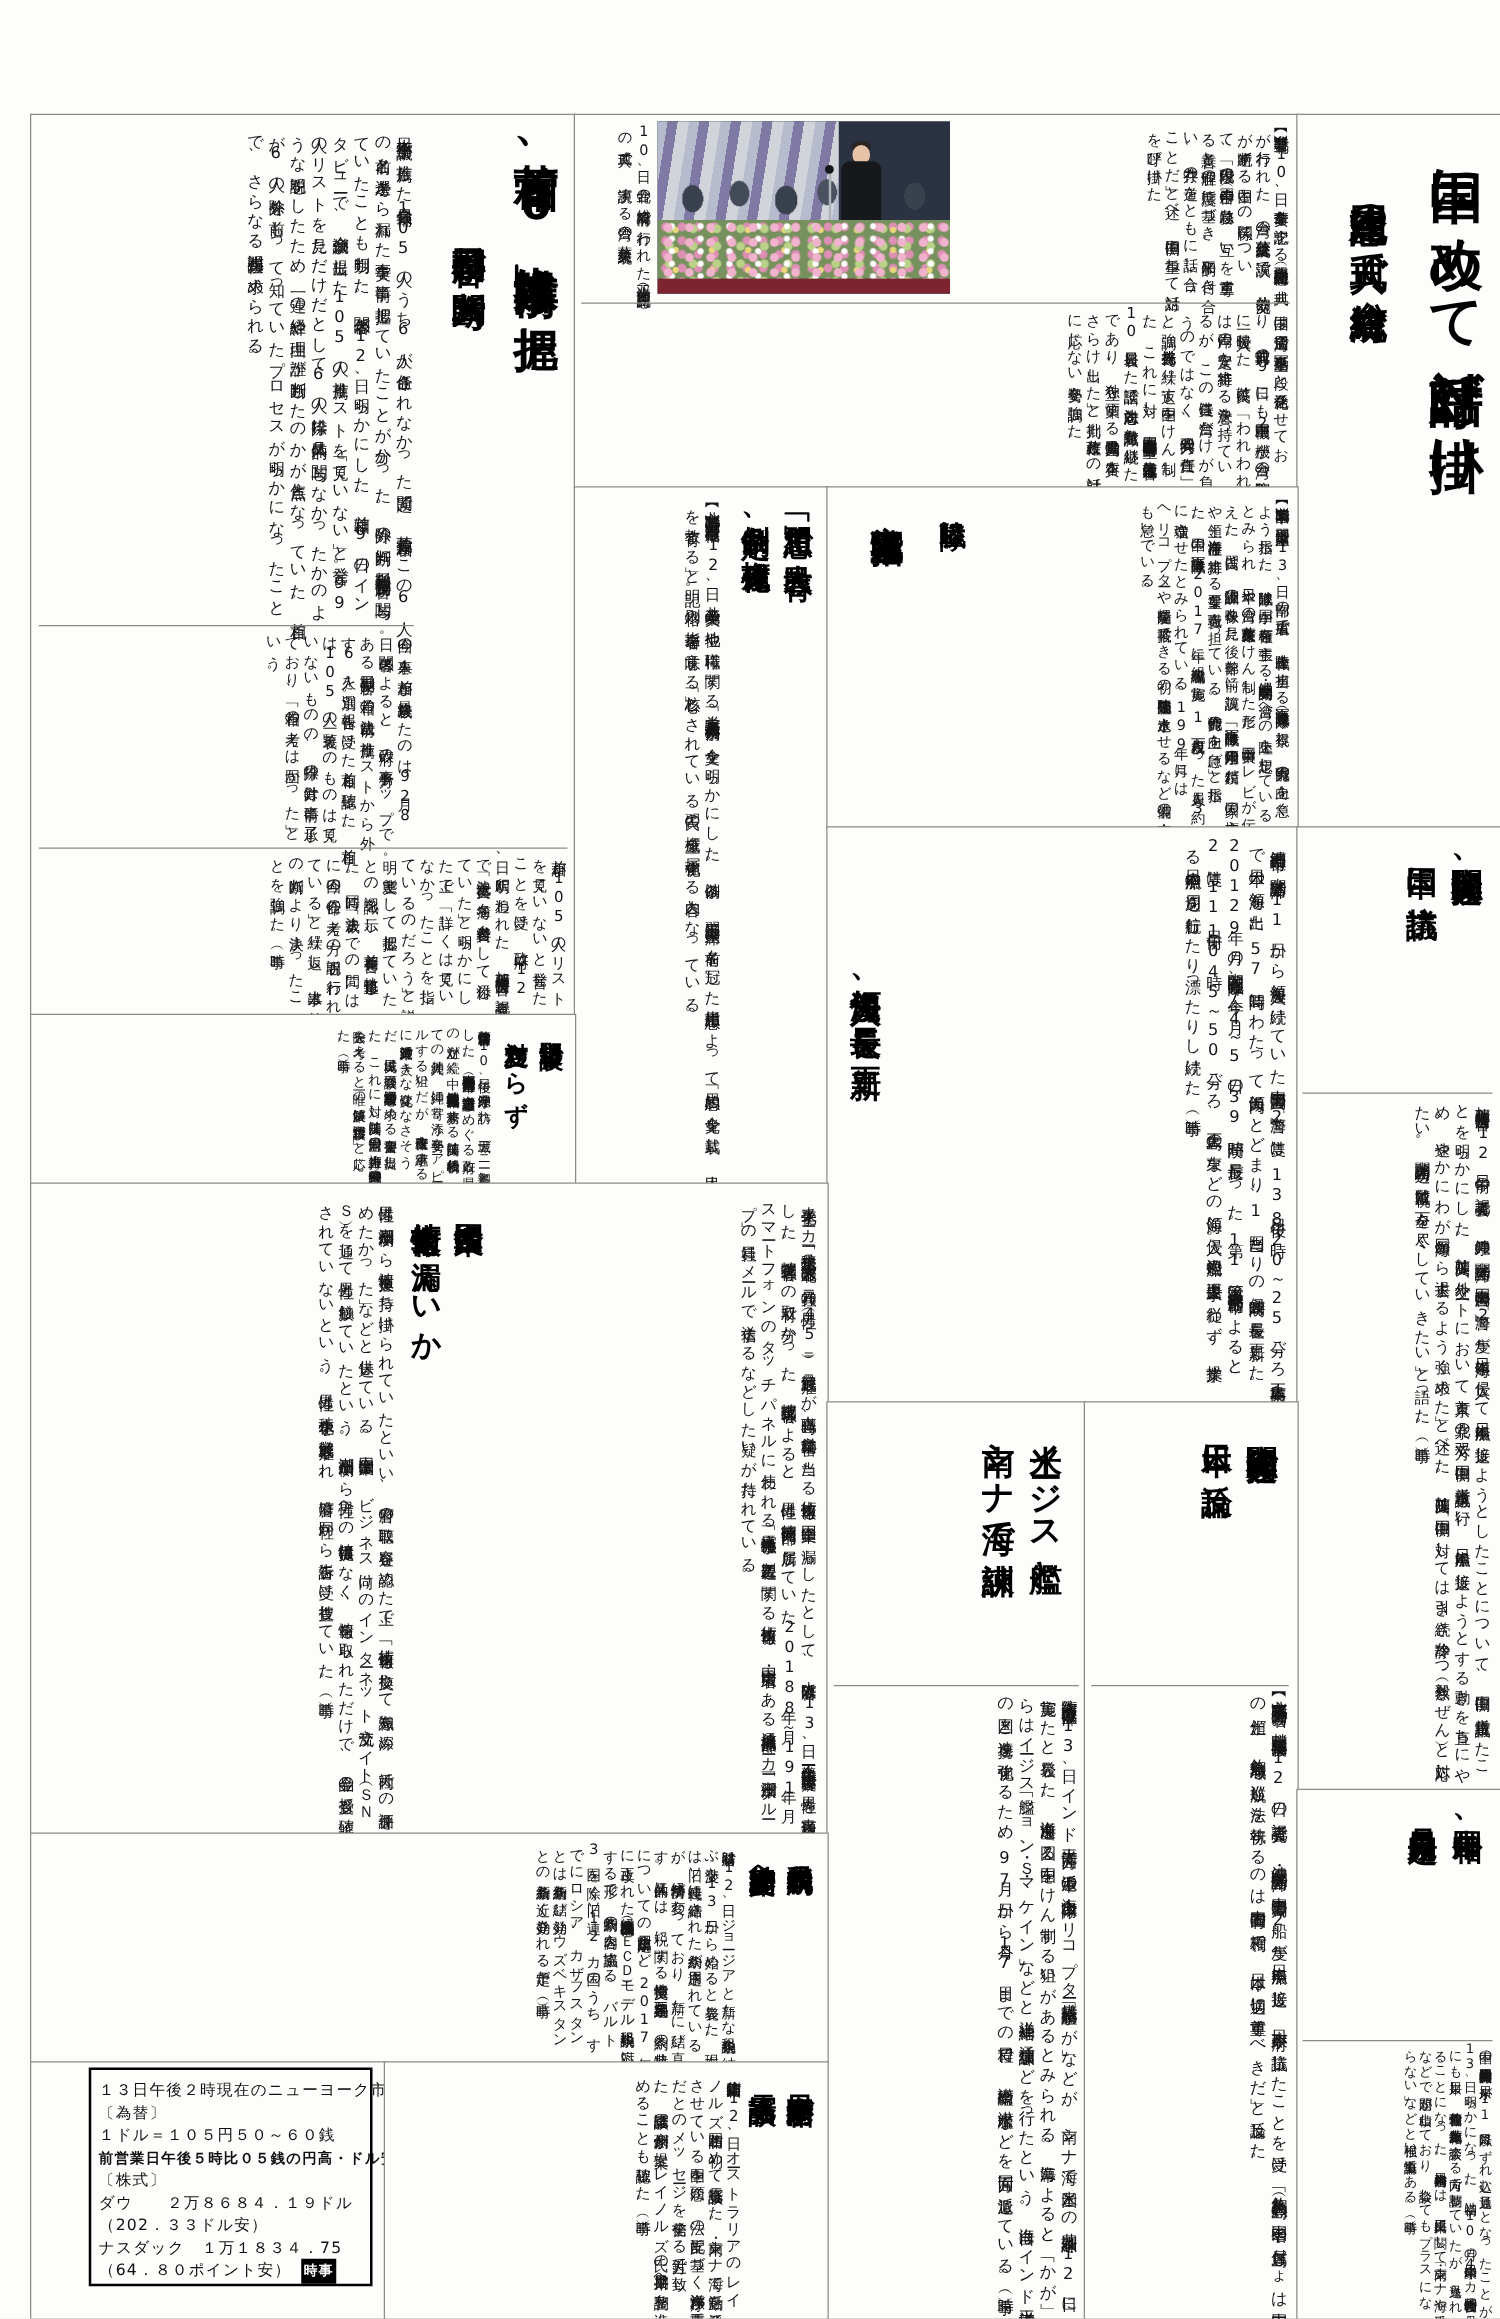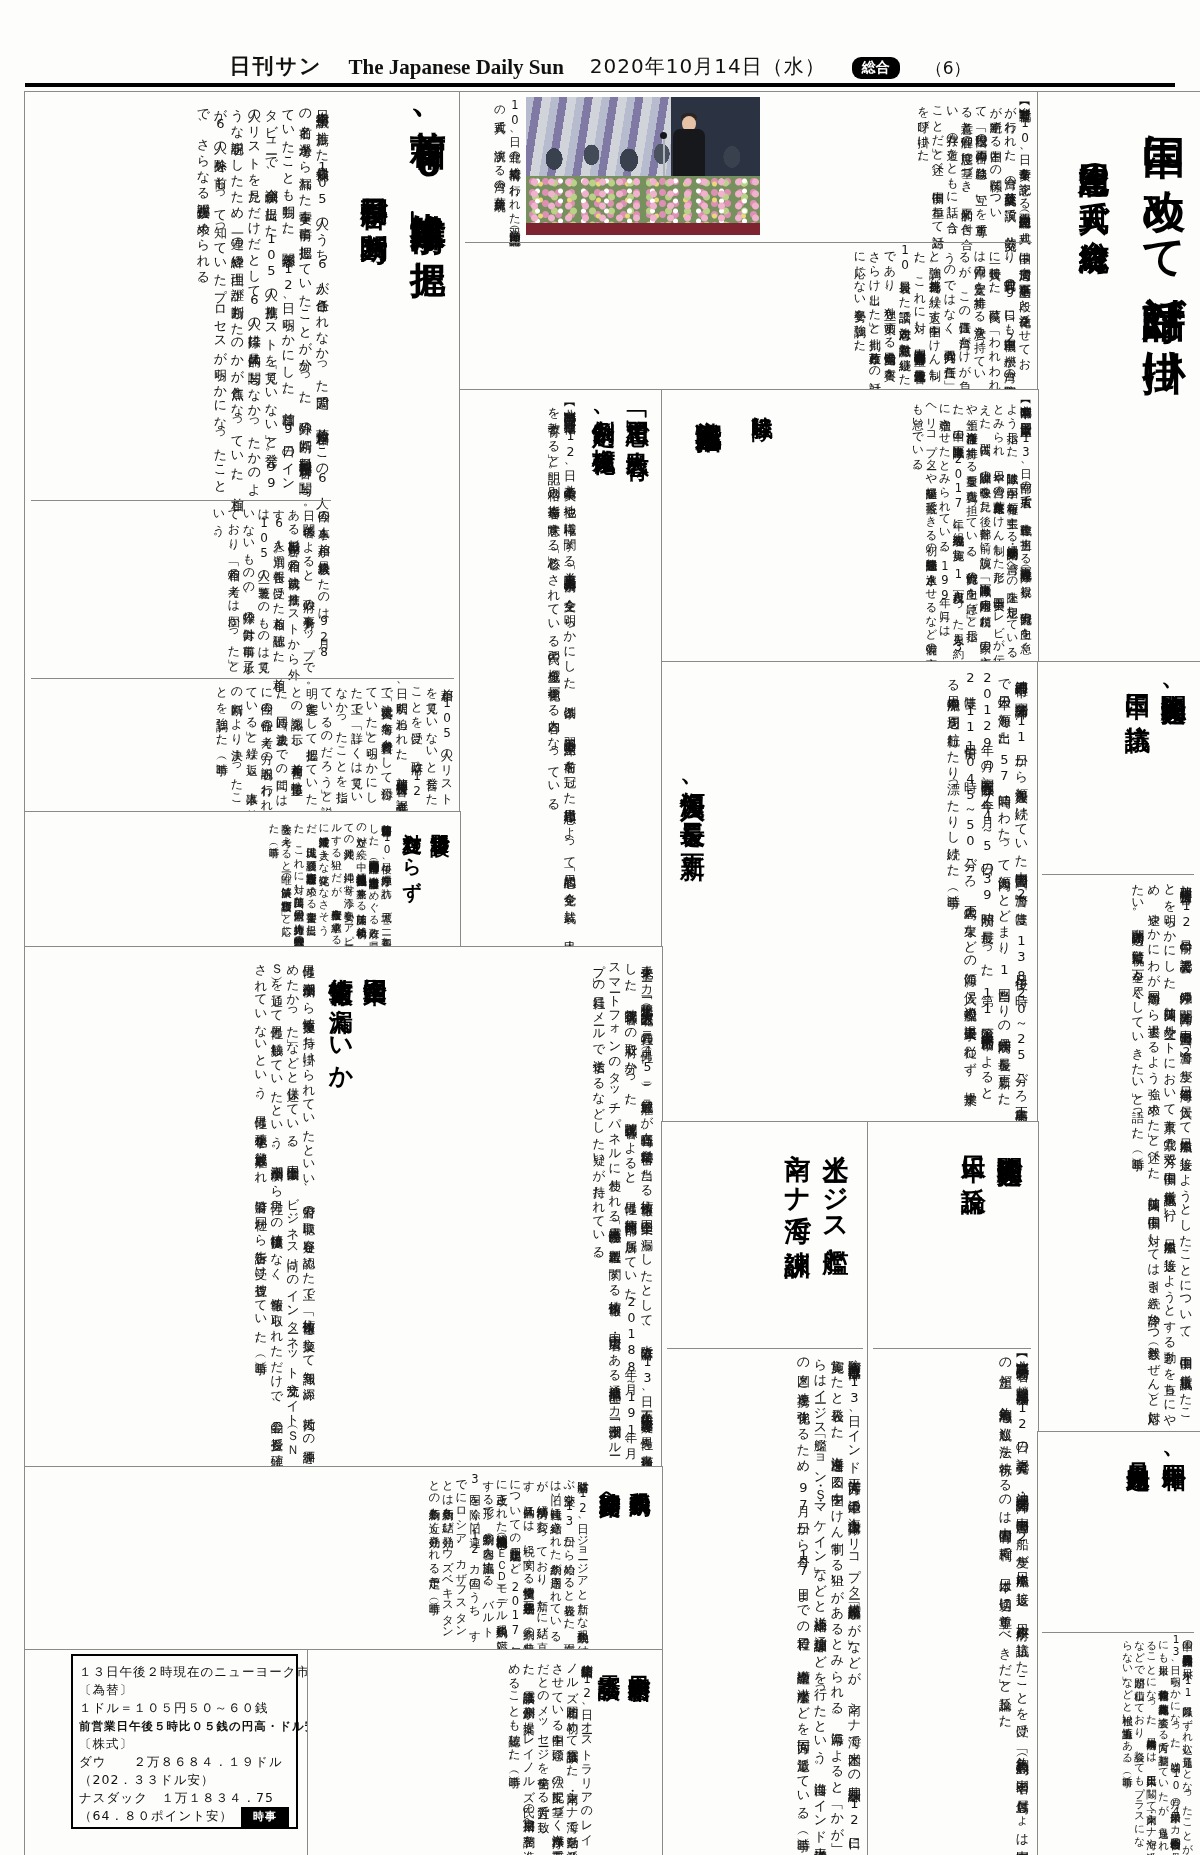--- a/index.html
+++ b/index.html
@@ -42,34 +42,27 @@
        radial-gradient(circle,#ffffff 0 2px,transparent 3px),
        radial-gradient(circle,#b9d287 0 3px,transparent 4px),
        radial-gradient(circle,#ead87a 0 2px,transparent 3px),
        radial-gradient(circle,#dd8fb4 0 3px,transparent 4px);
      background-size:17px 12px,23px 10px,19px 14px,29px 16px,13px 11px;}
   .ph-planter{position:absolute;left:0;bottom:0;width:100%;height:9%;background:#7e2430;}
   
   .mbox{position:absolute;left:10px;top:4px;right:10px;bottom:26px;border:2px solid #000;
         padding:7px 6px;box-sizing:border-box;text-align:left;font-size:12.5px;line-height:18px;letter-spacing:1px;font-weight:500;margin-left:36px;}
   .mbox .row{white-space:nowrap;}
-  .mbox .src{display:inline-block;background:#000;color:#fff;font-size:11px;padding:1px 12px;margin-left:8px;font-weight:bold;}
+  .mbox .src{display:inline-block;background:#000;color:#fff;font-size:11px;padding:1px 2px;margin-left:8px;font-weight:bold;}
 </style>
 </head>
 <body>
 
 <div class="page">
 
-  <div class="hdr">
-    <span class="jp">日刊サン</span>
-    <span class="en">The Japanese Daily Sun</span>
-    <span class="date">2020年10月14日（水）</span>
-    <span class="badge">総合</span>
-    <span class="pg">（6）</span>
-  </div>
 
   <div class="blk" style="left:25px;top:92px;width:435px;height:720px;">
     <div class="hl v" style="right:8px;top:10px;font-size:36px;">菅首相、「6人排除」事前に把握</div>
     <div class="hl v" style="right:68px;top:84px;font-size:27px;">杉田副長官が判断関与</div>
     <div class="bd v" style="left:6px;top:8px;width:300px;height:392px;">日本学術会議が推薦した会員候補105人のうち6人が任命されなかった問題で、菅義偉首相がこの6人の名前と選考から漏れた事実を事前に把握していたことが分かった。除外の判断に杉田和博官房副長官が関与していたことも判明した。関係者が12日、明らかにした。首相は9日のインタビューで、会議側が提出した105人の推薦リストを「見ていない」と発言。99人のリストを見ただけだとして6人の排除に具体的に関与しなかったかのような説明をしたため、一連の経緯や理由、誰が判断したのかが焦点となっていた。首相が6人の除外を前もって知っていたプロセスが明らかになったことで、さらなる説明責任が求められる。</div>
     <div class="bd v rule-t" style="left:6px;top:408px;width:300px;height:172px;font-size:12px;line-height:15px;">今回の人事を首相が最終決裁したのは9月28日。関係者によると、政府の事務方トップである杉田副長官が首相の決裁前に推薦リストから外す6人を選別。報告を受けた首相も確認した。首相は105人の一覧表そのものは見ていないものの、排除の方針は事前に了承しており、「首相の考えは固かった」という。</div>
     <div class="bd v rule-t" style="left:6px;top:586px;width:423px;height:128px;font-size:12px;line-height:15px;">首相が105人のリストを見ていないと発言したことを受け、政府は12日、釈明に追われた。加藤勝信官房長官は記者会見で「決裁文書に名簿を参考資料として添付していた」と明らかにした上で、「詳しくは見ていなかったことを指しているのだろう」と説明。実態として把握していたとの認識を示し、首相発言を軌道修正した。同時に「決裁までの間には首相に今回の任命の考え方の説明も行われている」と繰り返し、人事は首相の判断により決まったことを強調した。（時事）</div>
   </div>
 
   <div class="blk" style="left:460px;top:92px;width:578px;height:298px;">

